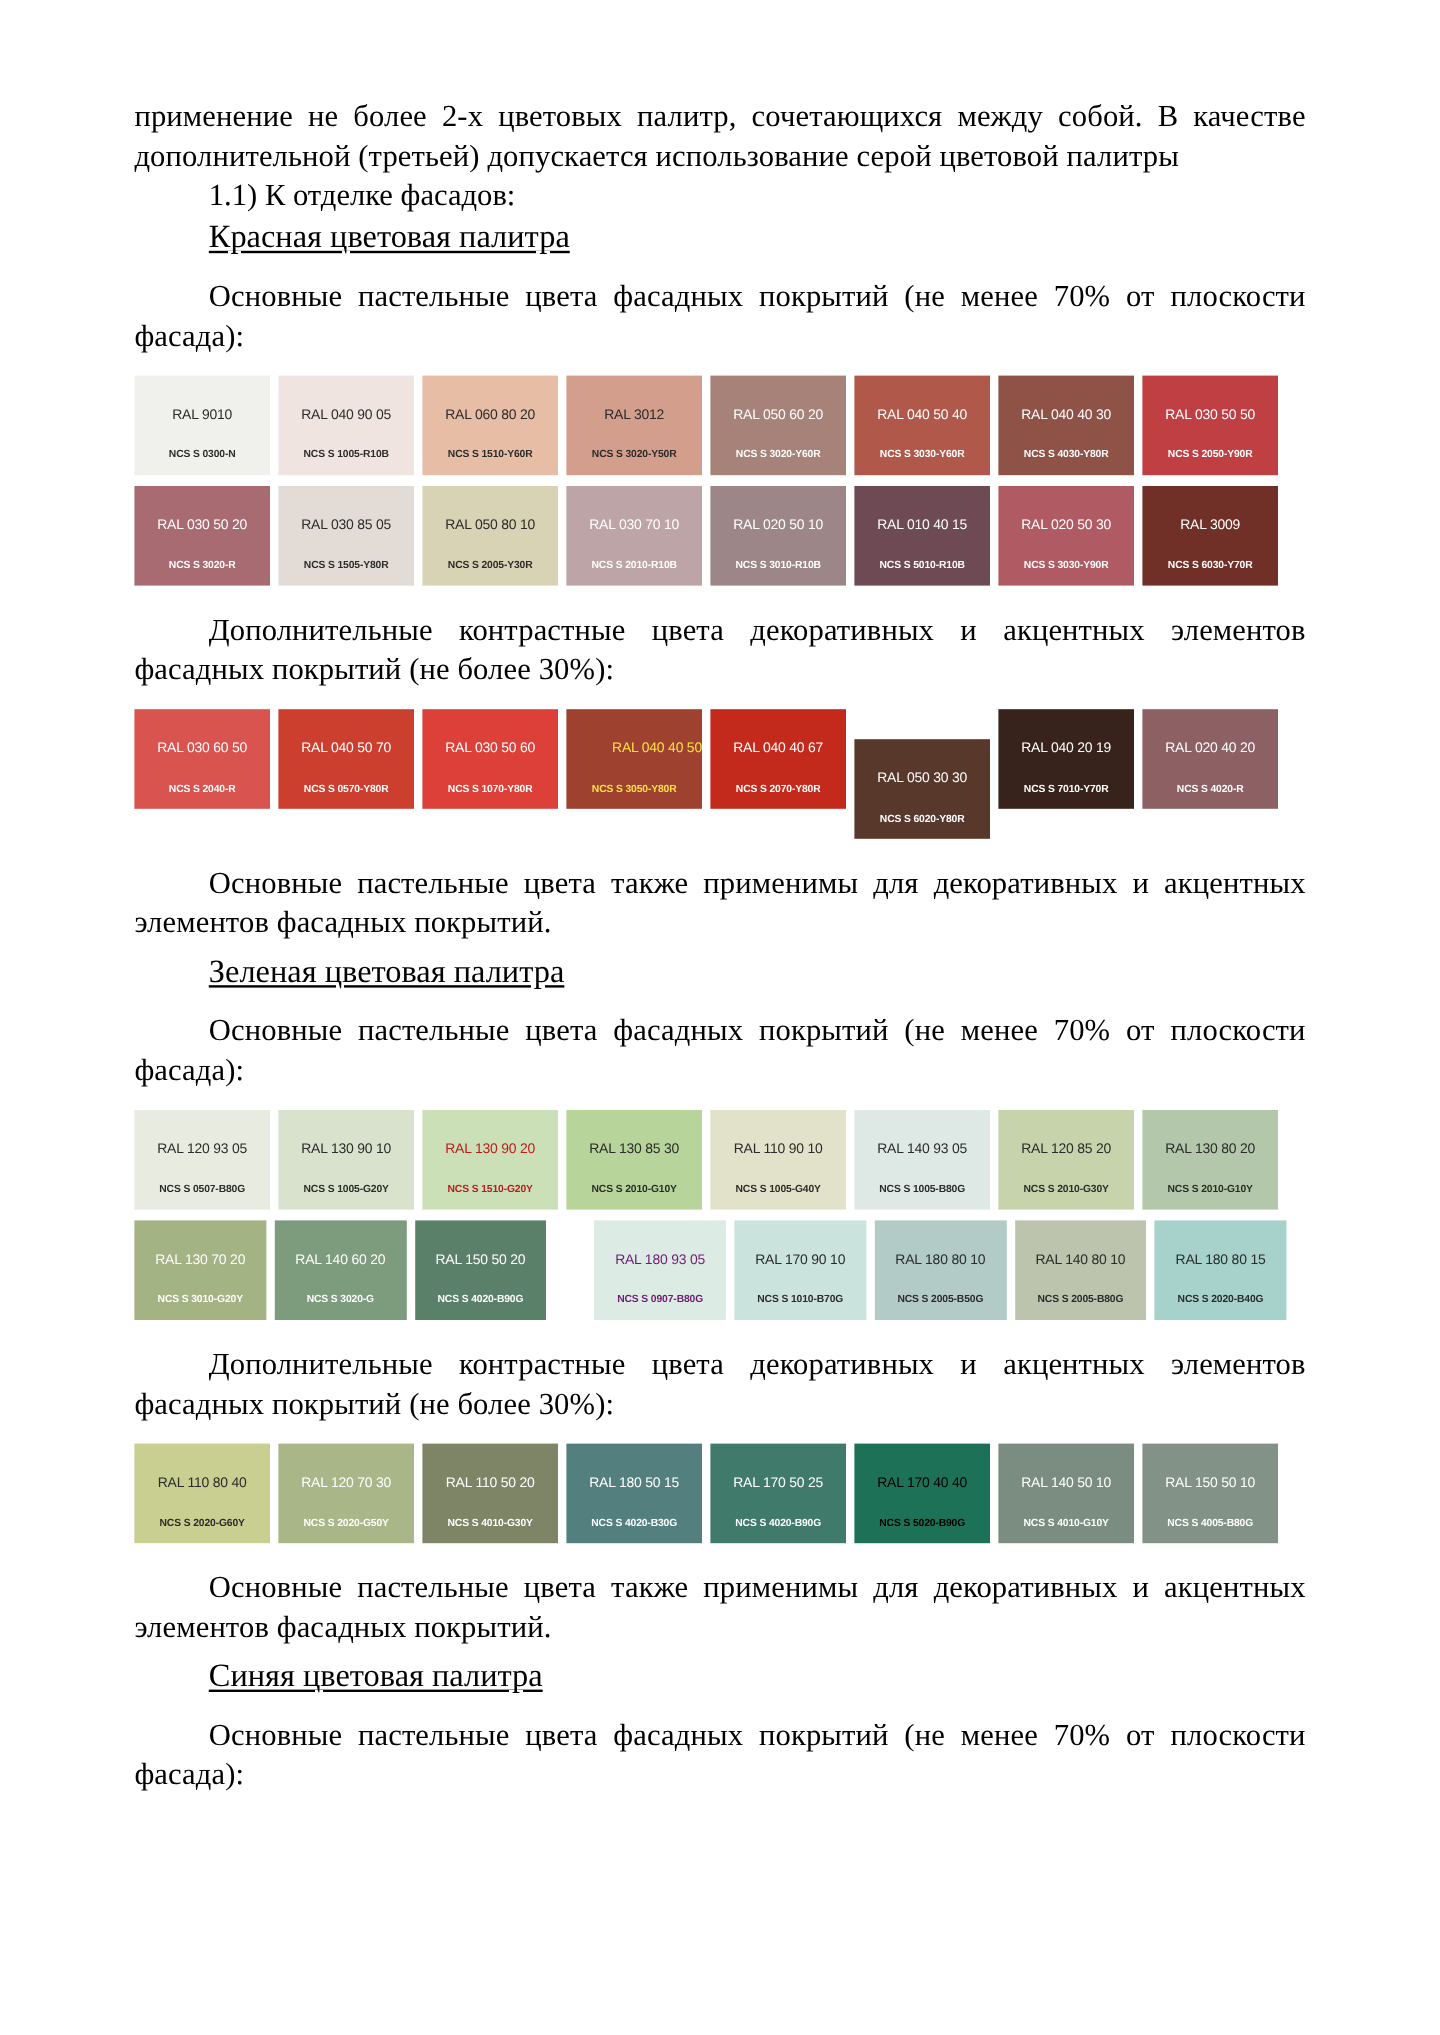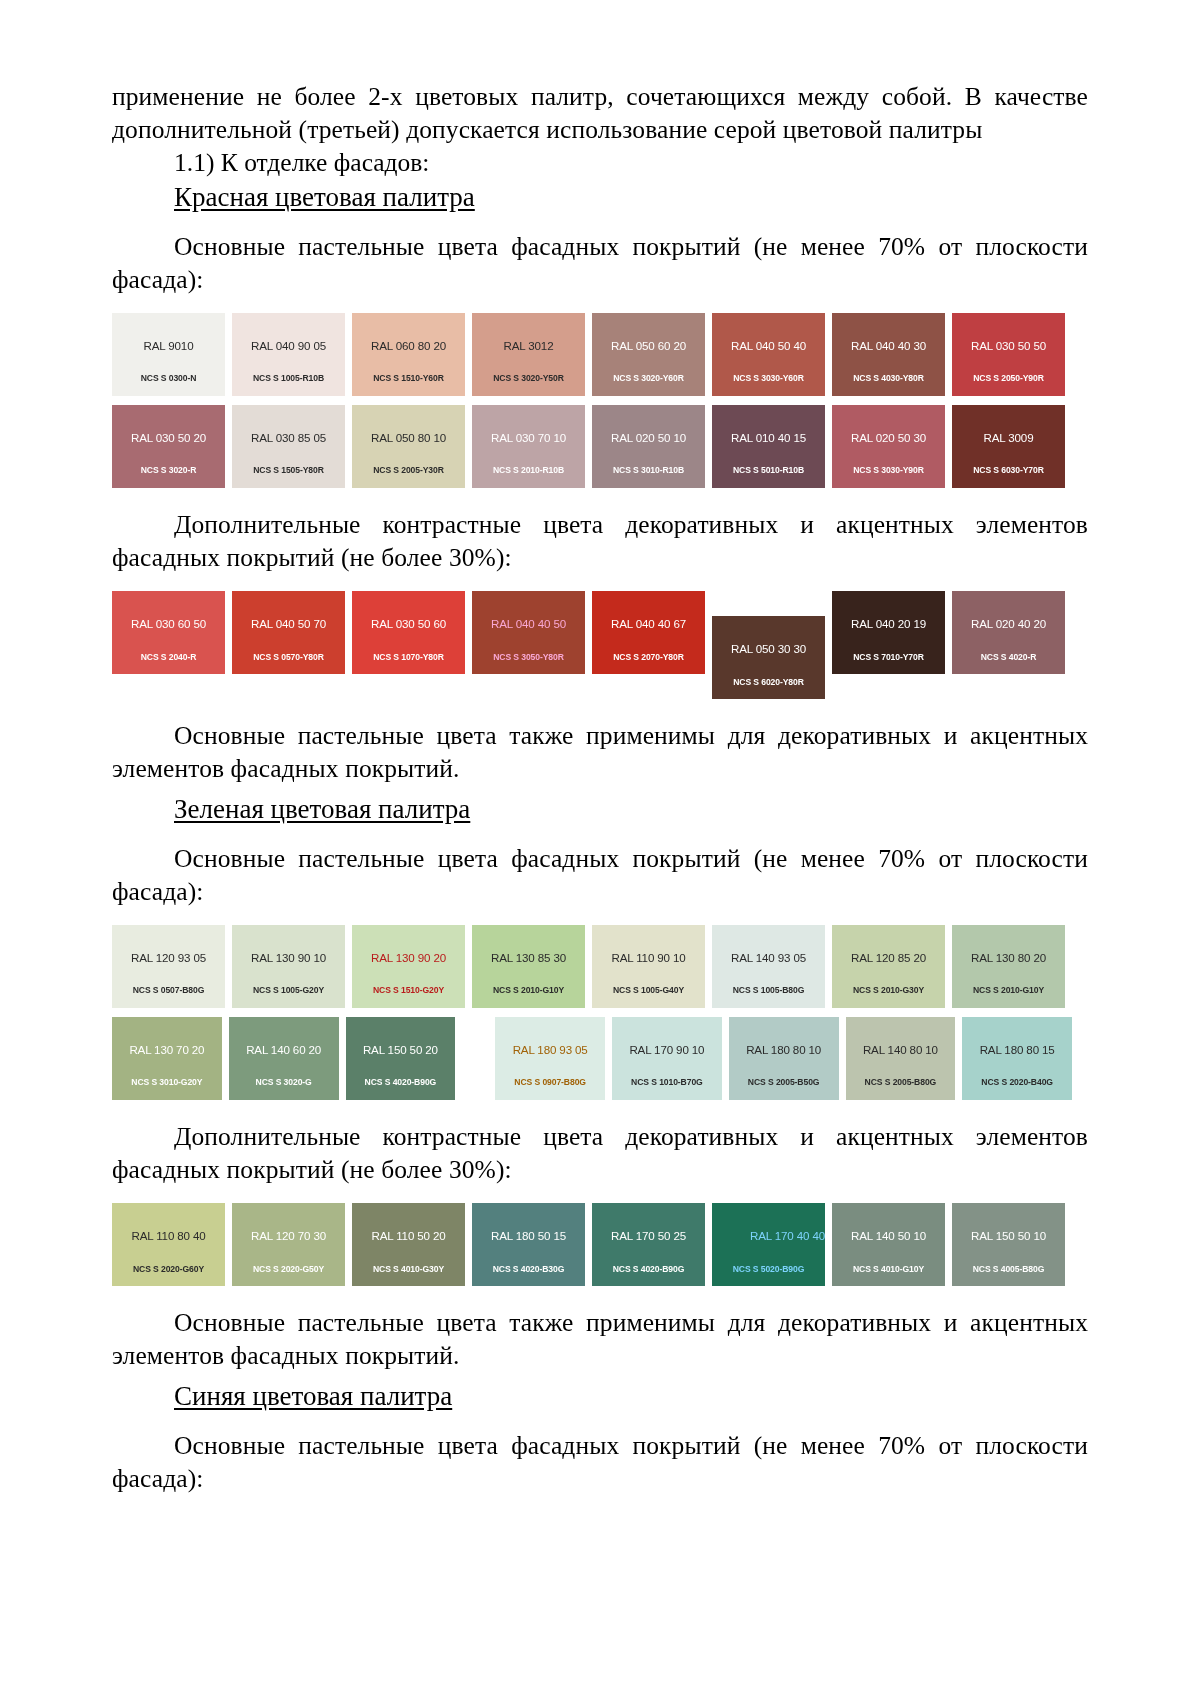--- a/index.html
+++ b/index.html
@@ -195,21 +195,21 @@
         <div class="ncs">NCS S 2040-R</div>
       </div>
       <div class="swatch" style="background: rgb(204, 63, 46); color: rgb(255, 255, 255);">
         <div class="ral">RAL 040 50 70</div>
         <div class="ncs">NCS S 0570-Y80R</div>
       </div>
       <div class="swatch" style="background: rgb(221, 64, 56); color: rgb(255, 255, 255);">
         <div class="ral">RAL 030 50 60</div>
         <div class="ncs">NCS S 1070-Y80R</div>
       </div>
-      <div class="swatch" style="background: rgb(158, 66, 47); color: #f9a8d4;">
+      <div class="swatch" style="background: rgb(158, 66, 47); color: #fde047; align-items: flex-end;">
         <div class="ral">RAL 040 40 50</div>
         <div class="ncs">NCS S 3050-Y80R</div>
       </div>
       <div class="swatch" style="background: rgb(196, 42, 28); color: rgb(255, 255, 255);">
         <div class="ral">RAL 040 40 67</div>
         <div class="ncs">NCS S 2070-Y80R</div>
       </div>
       <div class="swatch" style="background: rgb(89, 56, 44); color: rgb(255, 255, 255); margin-top: 25px;">
         <div class="ral">RAL 050 30 30</div>
         <div class="ncs">NCS S 6020-Y80R</div>
@@ -279,21 +279,21 @@
         <div class="ncs">NCS S 3010-G20Y</div>
       </div>
       <div class="swatch" style="background: rgb(125, 155, 125); color: rgb(255, 255, 255);">
         <div class="ral">RAL 140 60 20</div>
         <div class="ncs">NCS S 3020-G</div>
       </div>
       <div class="swatch" style="background: rgb(91, 128, 105); color: rgb(255, 255, 255);">
         <div class="ral">RAL 150 50 20</div>
         <div class="ncs">NCS S 4020-B90G</div>
       </div>
-      <div class="swatch" style="background: rgb(220, 236, 229); color: #a16207; margin-left: 33px;">
+      <div class="swatch" style="background: rgb(220, 236, 229); color: #701a75; margin-left: 33px;">
         <div class="ral">RAL 180 93 05</div>
         <div class="ncs">NCS S 0907-B80G</div>
       </div>
       <div class="swatch" style="background: rgb(203, 227, 221); color: rgb(43, 43, 43);">
         <div class="ral">RAL 170 90 10</div>
         <div class="ncs">NCS S 1010-B70G</div>
       </div>
       <div class="swatch" style="background: rgb(178, 203, 198); color: rgb(43, 43, 43);">
         <div class="ral">RAL 180 80 10</div>
         <div class="ncs">NCS S 2005-B50G</div>
@@ -328,21 +328,21 @@
         <div class="ncs">NCS S 4010-G30Y</div>
       </div>
       <div class="swatch" style="background: rgb(83, 128, 126); color: rgb(255, 255, 255);">
         <div class="ral">RAL 180 50 15</div>
         <div class="ncs">NCS S 4020-B30G</div>
       </div>
       <div class="swatch" style="background: rgb(63, 122, 106); color: rgb(255, 255, 255);">
         <div class="ral">RAL 170 50 25</div>
         <div class="ncs">NCS S 4020-B90G</div>
       </div>
-      <div class="swatch" style="background: rgb(28, 113, 86); color: #7dd3fc; align-items: flex-end;">
+      <div class="swatch" style="background: rgb(28, 113, 86); color: #000000;">
         <div class="ral">RAL 170 40 40</div>
         <div class="ncs">NCS S 5020-B90G</div>
       </div>
       <div class="swatch" style="background: rgb(122, 141, 128); color: rgb(255, 255, 255);">
         <div class="ral">RAL 140 50 10</div>
         <div class="ncs">NCS S 4010-G10Y</div>
       </div>
       <div class="swatch" style="background: rgb(131, 146, 135); color: rgb(255, 255, 255);">
         <div class="ral">RAL 150 50 10</div>
         <div class="ncs">NCS S 4005-B80G</div>

